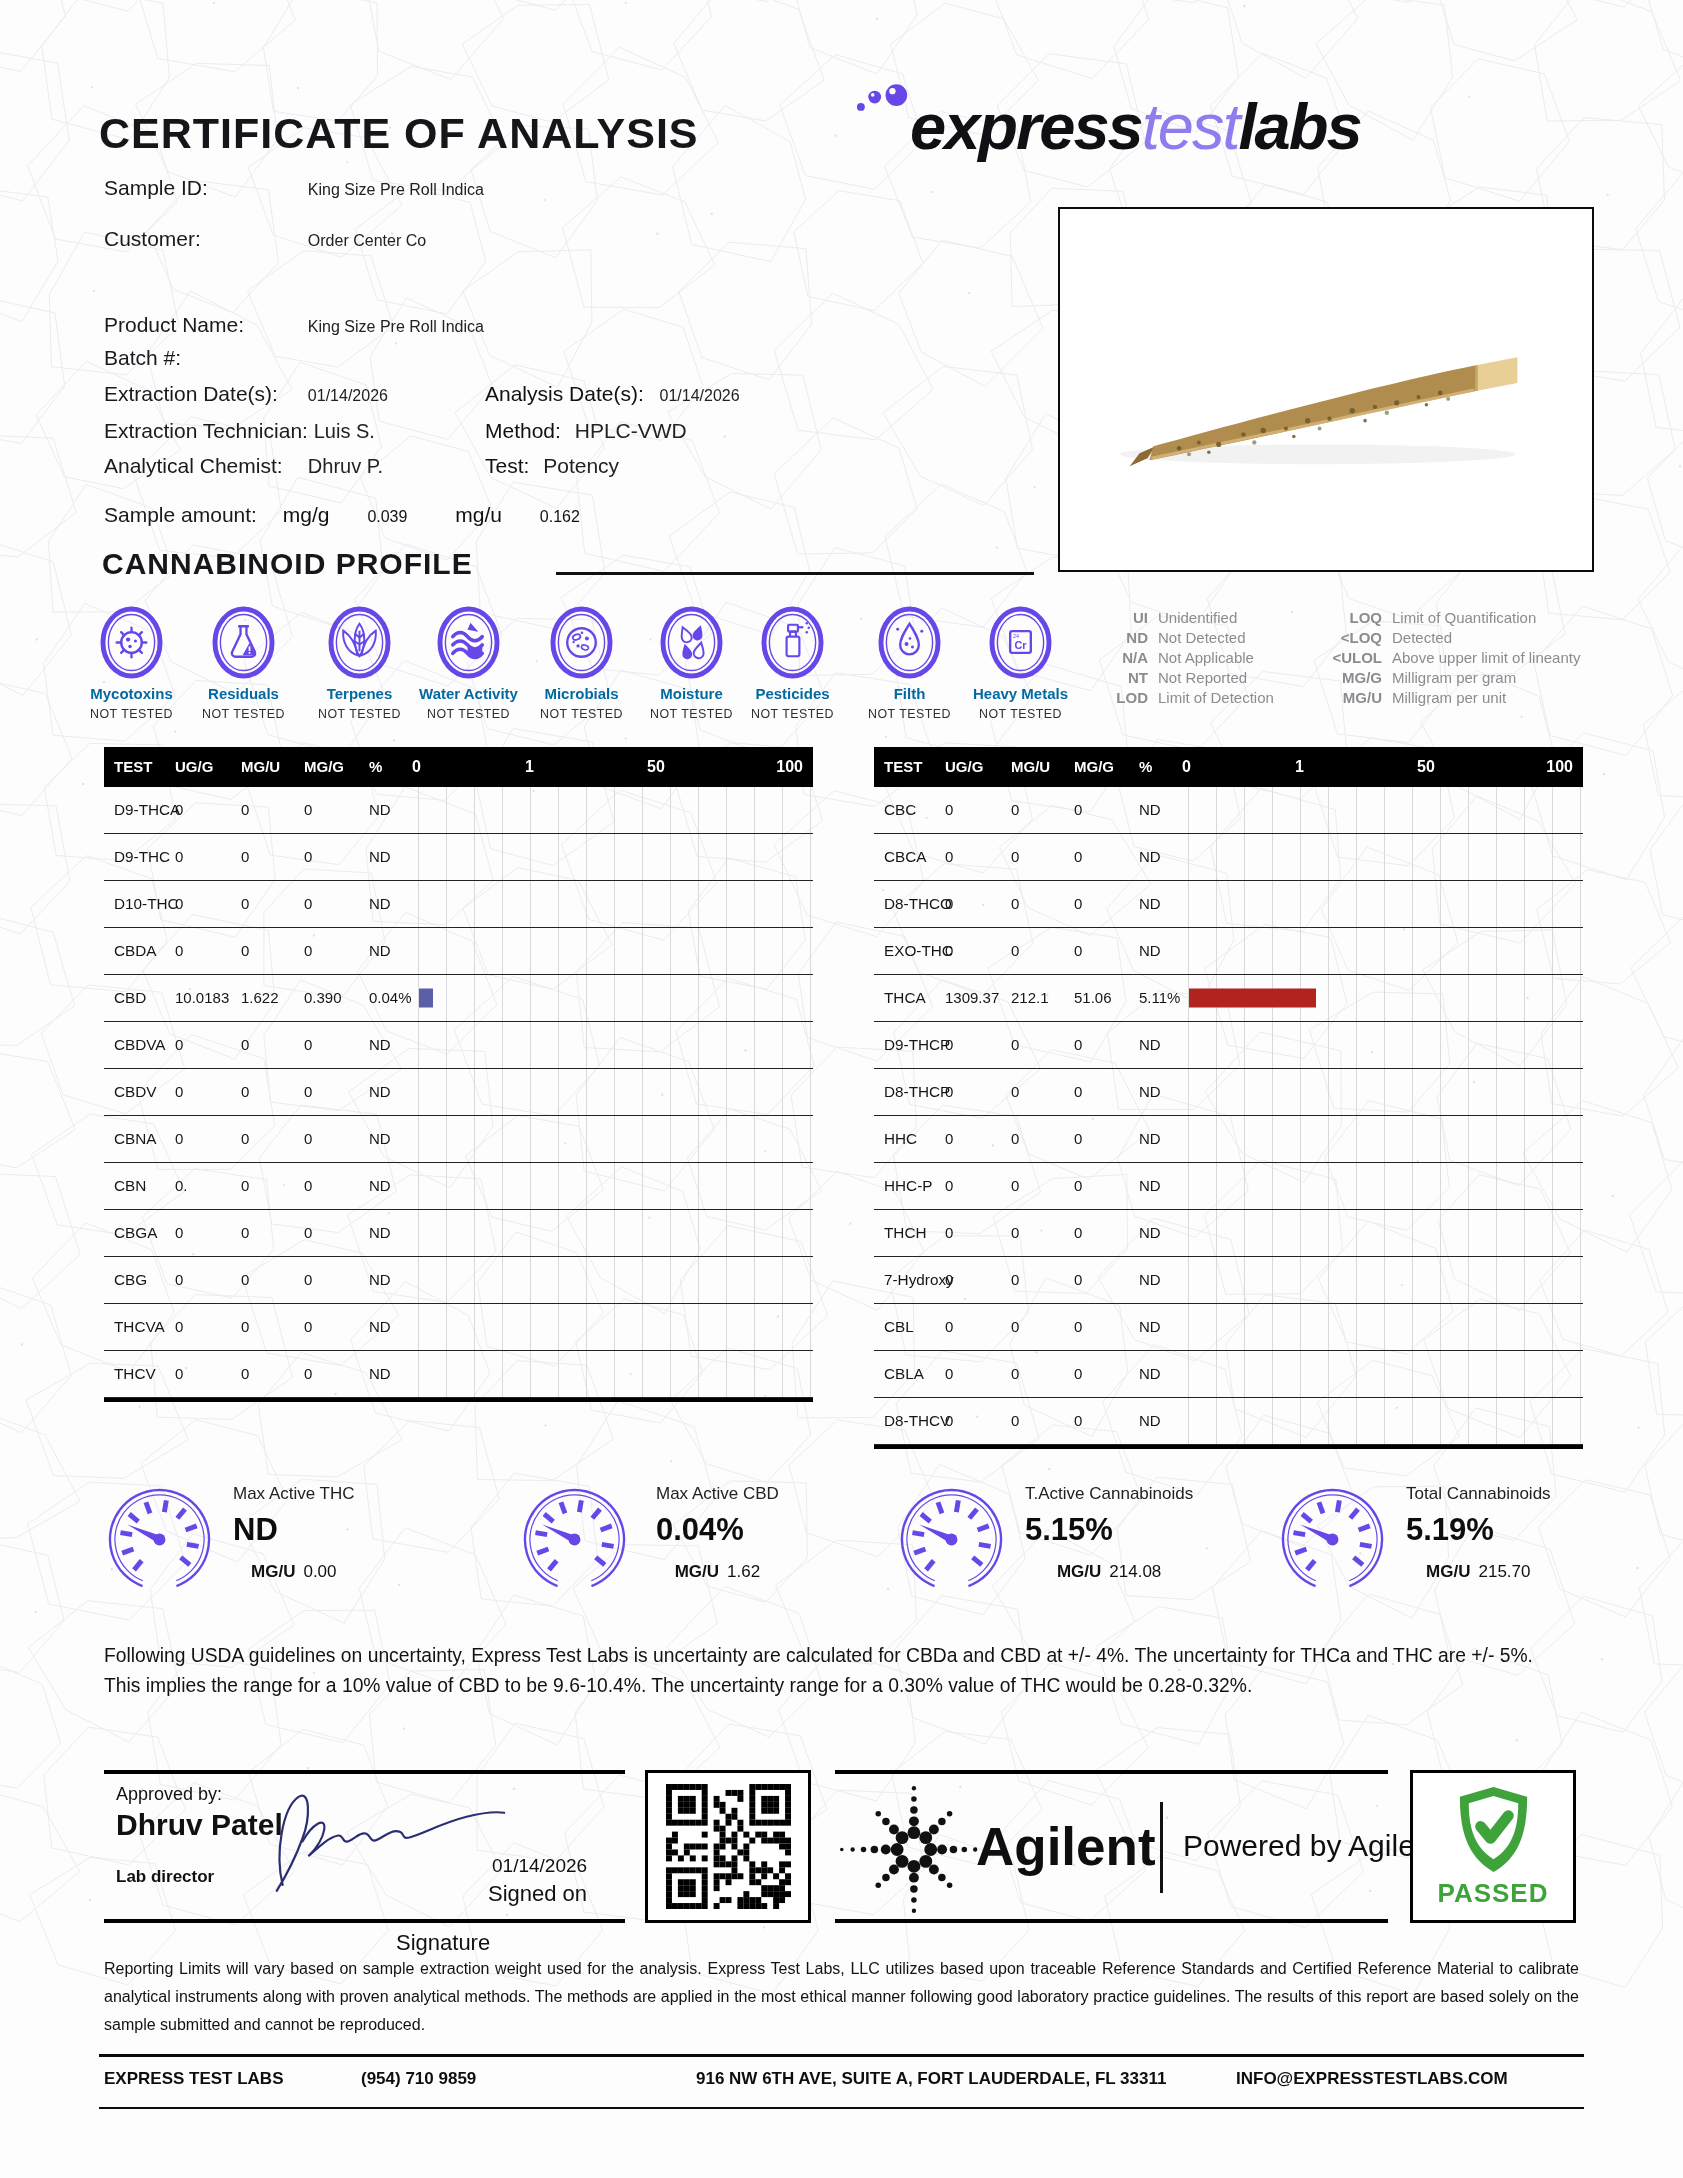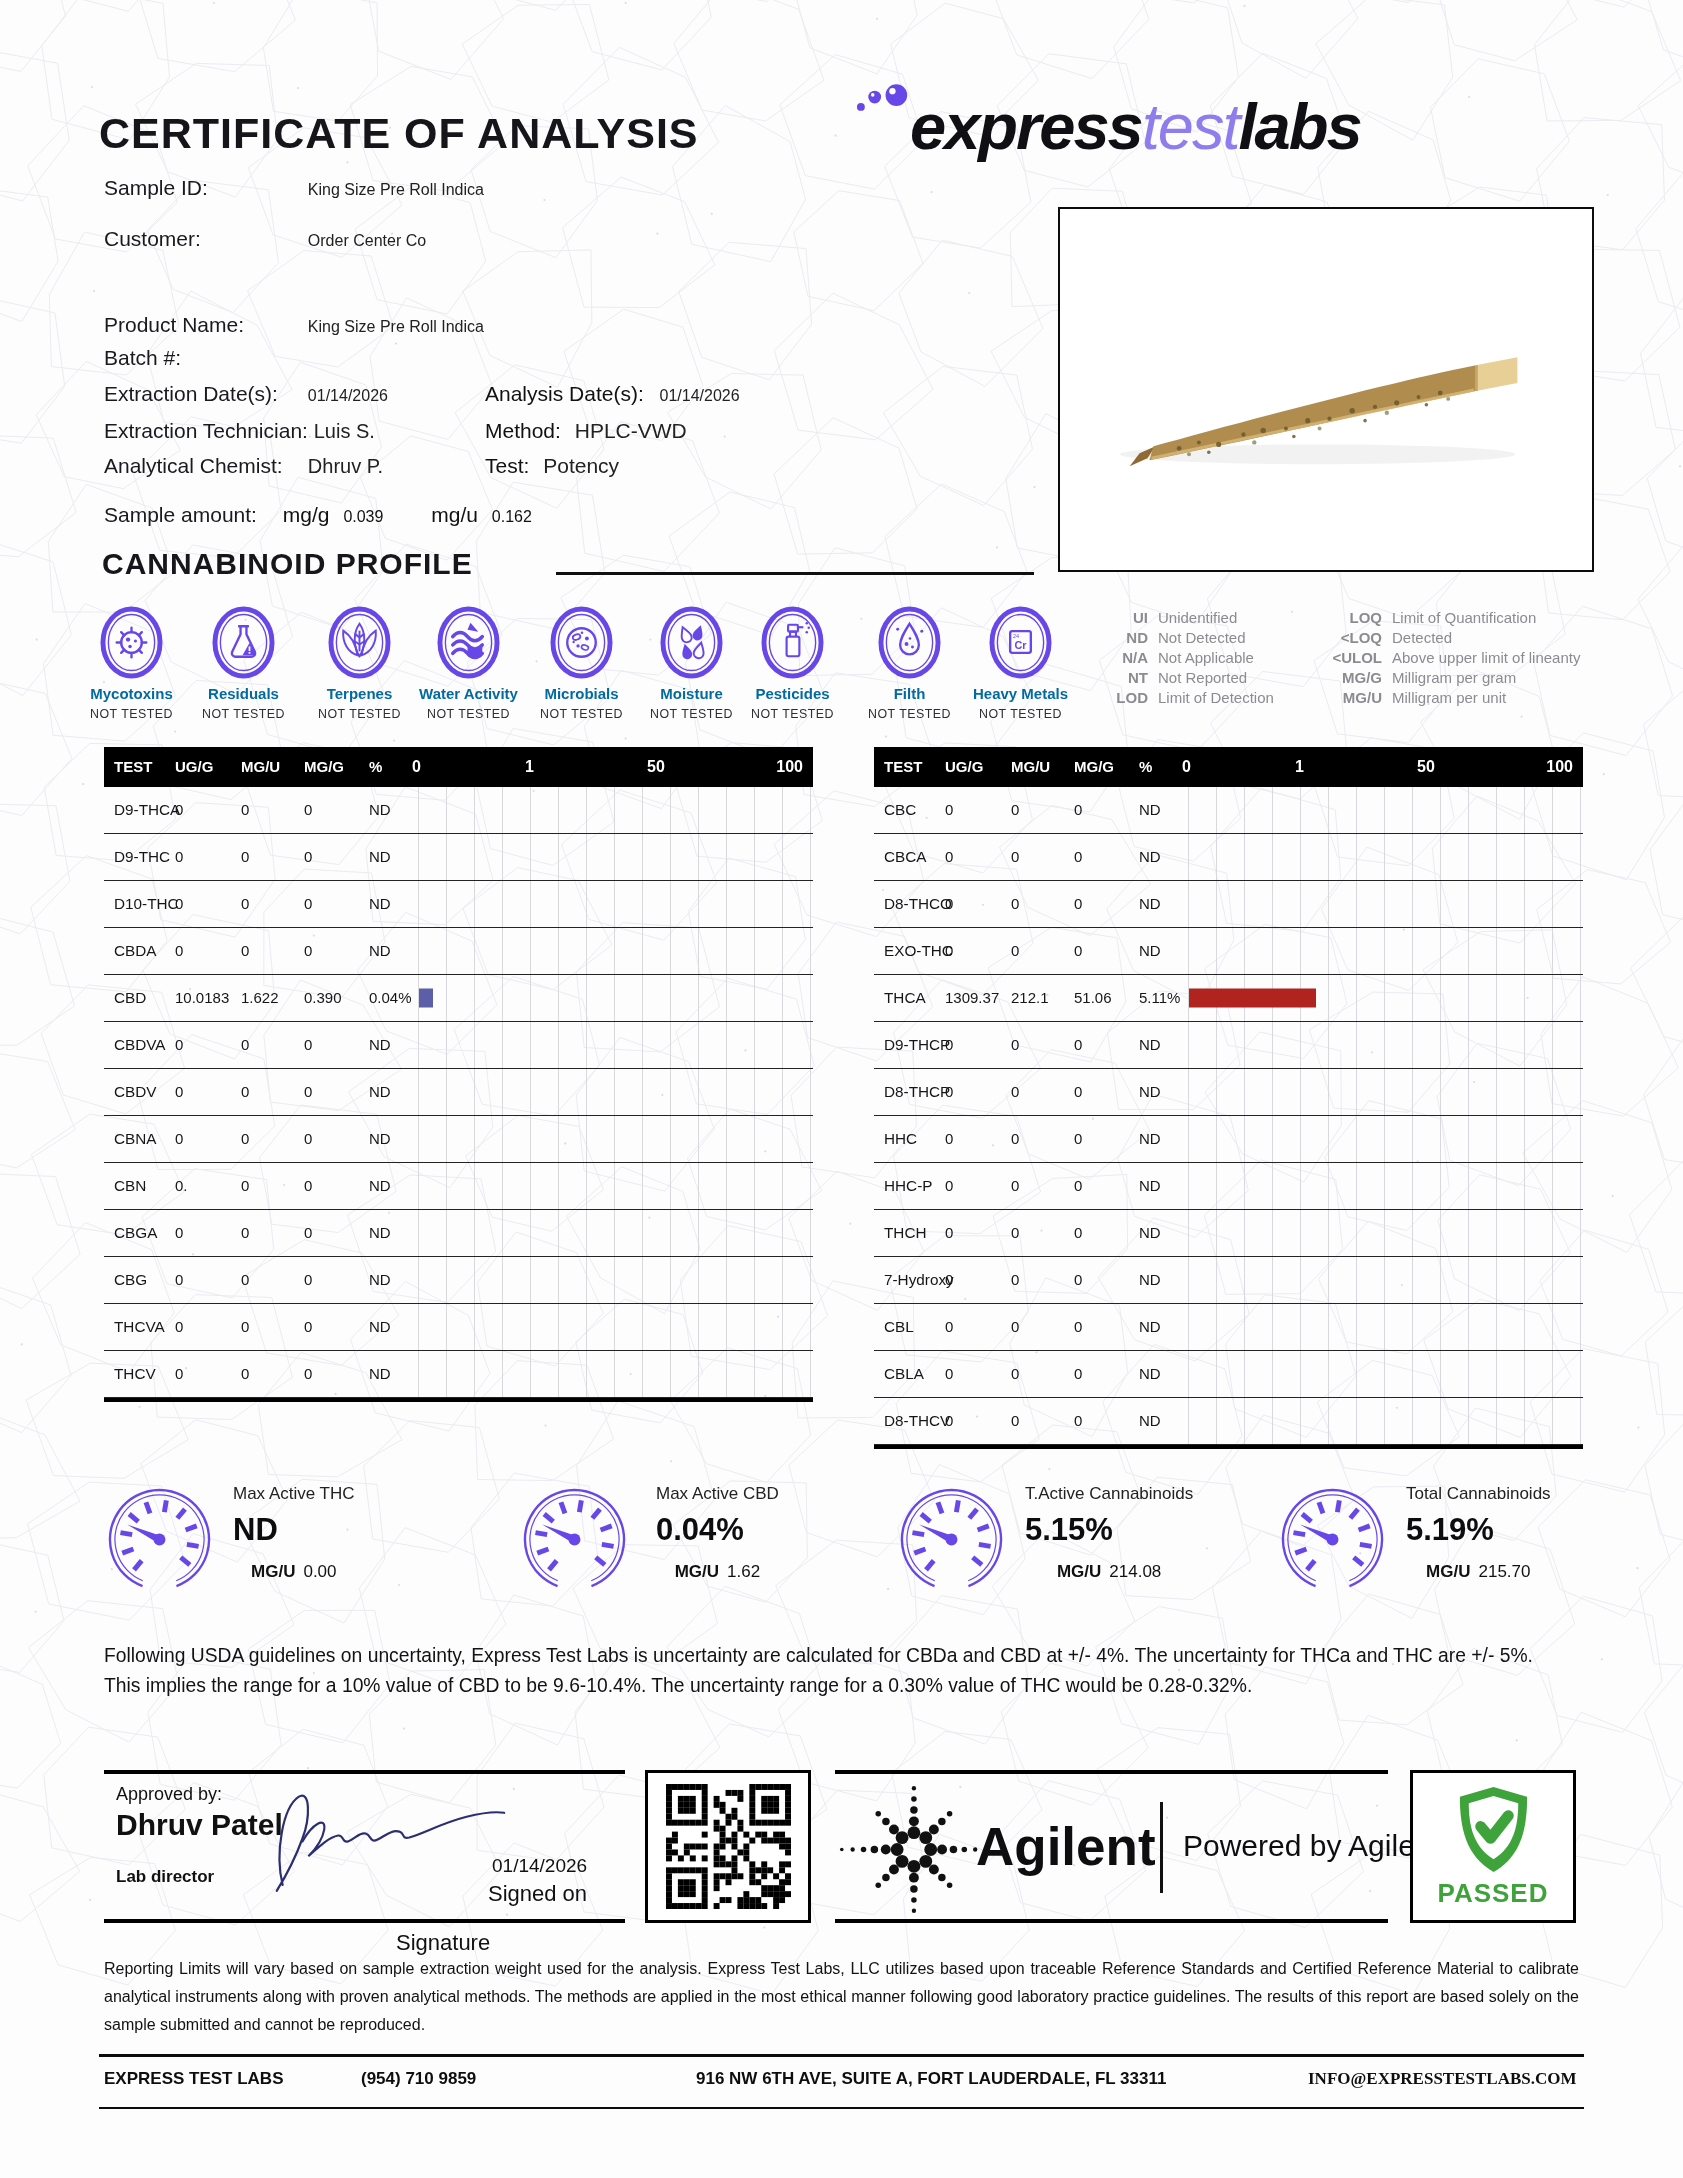--- a/index.html
+++ b/index.html
@@ -14,21 +14,21 @@
   .logo-test{font-weight:400;color:#8f7dee;}
   .logo-bubbles{position:absolute;left:0;top:0;}
   
   .info{left:104px;top:176px;width:950px;font-size:21px;}
   .irow{position:absolute;white-space:nowrap;}
   .ilabel{display:inline-block;min-width:198px;font-size:21px;color:#1a1a1e;}
   .ival{font-size:16px;color:#222;}
   .ival.big{font-size:20px;}
   .rpair{position:absolute;left:381px;white-space:nowrap;}
   .mglab{font-size:21px;margin-right:8px;}
-  .mgval{font-size:16px;margin-right:42px;}
+  .mgval{font-size:16px;margin-right:42px;margin-left:24px;}
   
   .photo-box{left:1058px;top:207px;width:536px;height:365px;background:#fff;border:2px solid #0c0c0c;box-sizing:border-box;}
   
   .section-title{left:102px;top:547px;font-size:30px;font-weight:800;letter-spacing:1px;color:#17171b;}
   .section-line{left:556px;top:572px;width:478px;height:3px;background:#101010;}
   
   .badge{position:absolute;top:606px;width:109px;text-align:center;z-index:1;}
   .badge-name{font-size:15px;font-weight:700;color:#0369a1;margin-top:2px;}
   .badge-status{font-size:12.4px;color:#2e2e33;letter-spacing:0.5px;margin-top:5px;}
   
@@ -1976,15 +1976,15 @@
   </svg>
   <div class="passed-label">PASSED</div>
 </div>
 
 <div class="layer reporting">Reporting Limits will vary based on sample extraction weight used for the analysis. Express Test Labs, LLC utilizes based upon traceable Reference Standards and Certified Reference Material to calibrate analytical instruments along with proven analytical methods. The methods are applied in the most ethical manner following good laboratory practice guidelines. The results of this report are based solely on the sample submitted and cannot be reproduced.</div>
 
 <div class="layer contact-top"></div>
 <div class="layer contact" style="left:104px;">EXPRESS TEST LABS</div>
 <div class="layer contact" style="left:361px;">(954) 710 9859</div>
 <div class="layer contact" style="left:696px;">916 NW 6TH AVE, SUITE A, FORT LAUDERDALE, FL 33311</div>
-<div class="layer contact" style="left:1308px;font-family:Liberation Serif, serif;">INFO@EXPRESSTESTLABS.COM</div>
+<div class="layer contact" style="left:1236px;">INFO@EXPRESSTESTLABS.COM</div>
 <div class="layer contact-bottom"></div>
 
 
 </body></html>

